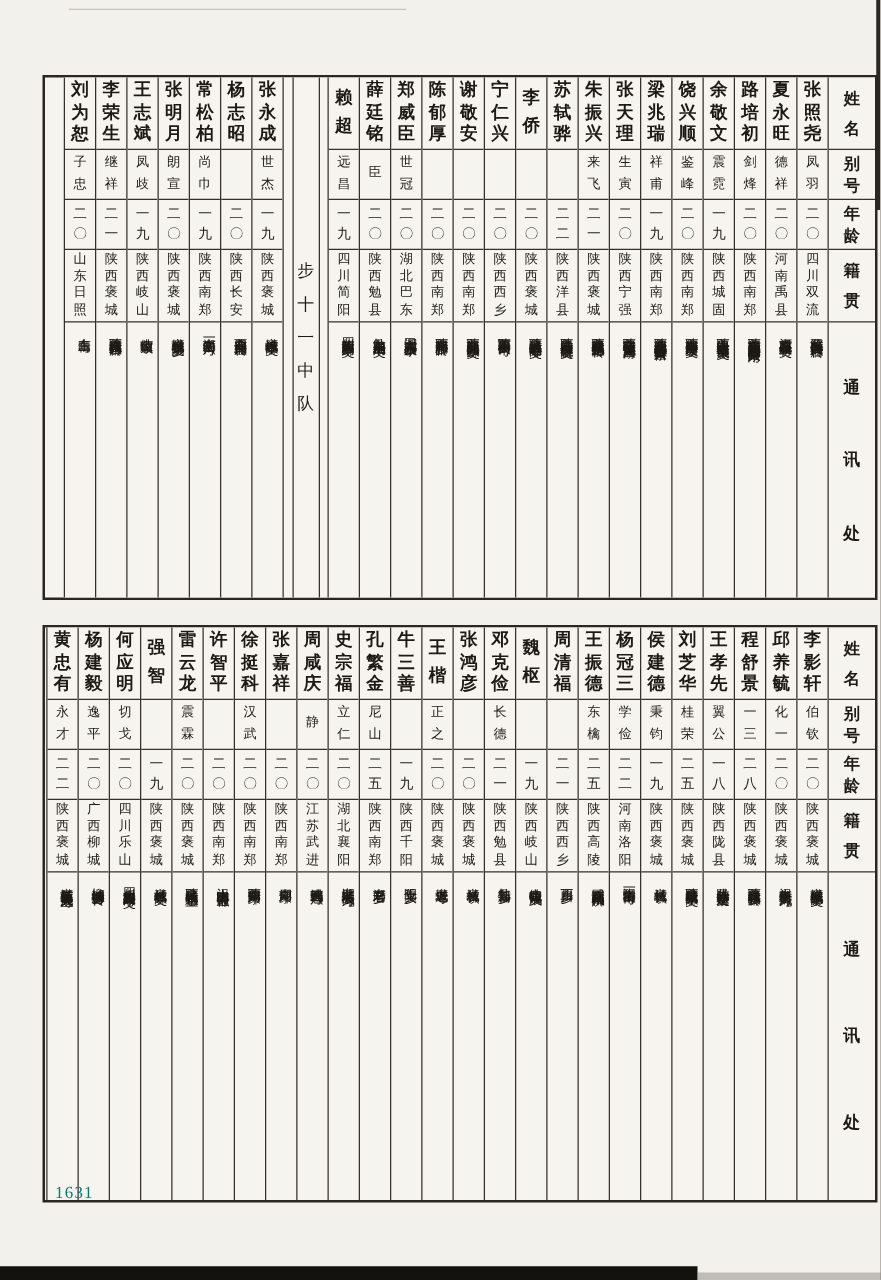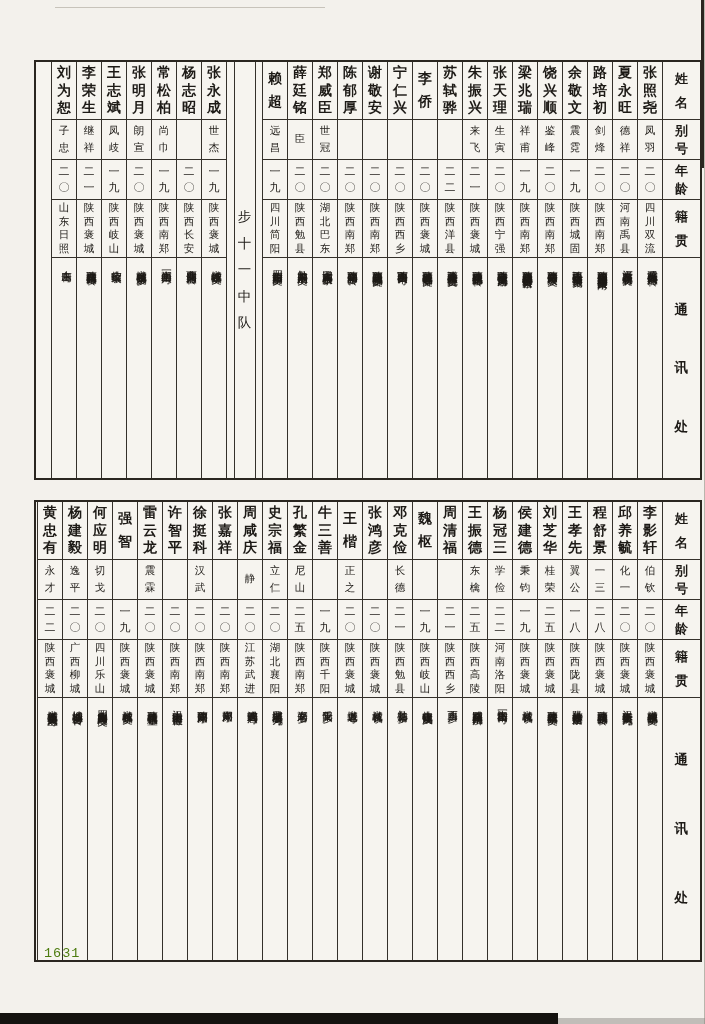--- a/index.html
+++ b/index.html
@@ -66,21 +66,21 @@
   .divider-inner {
     width:22px; height:100%;
     border-left:1px solid #34302a; border-right:1px solid #34302a;
     display:flex; flex-direction:column; align-items:center;
     gap:13px; padding-top:148px;
     font-size:13.5px; line-height:1;
   }
 
   .page-number {
     position:absolute; left:44px; top:946px;
-    font-size:13.5px; letter-spacing:1px; color:#4d7c0f;font-family:Liberation Mono, monospace;
+    font-size:13.5px; letter-spacing:1px; color:#0f766e;
   }
 
   
   .artifact-bottom-bar { position:absolute; left:0; bottom:0; width:558px; height:11px; background:#14120f; }
   .artifact-bottom-smudge { position:absolute; left:558px; bottom:0; width:147px; height:6px; background:#8d8a83; opacity:.5; }
   .artifact-right-edge { position:absolute; right:1px; top:0; width:3px; height:168px; background:#2a2620; }
   .artifact-right-line { position:absolute; right:0; top:0; width:1px; height:100%; background:#b9b5ac; }
   .artifact-top-line { position:absolute; left:55px; top:7px; width:270px; height:1px; background:#c7c3ba; }
 </style>
 </head>

